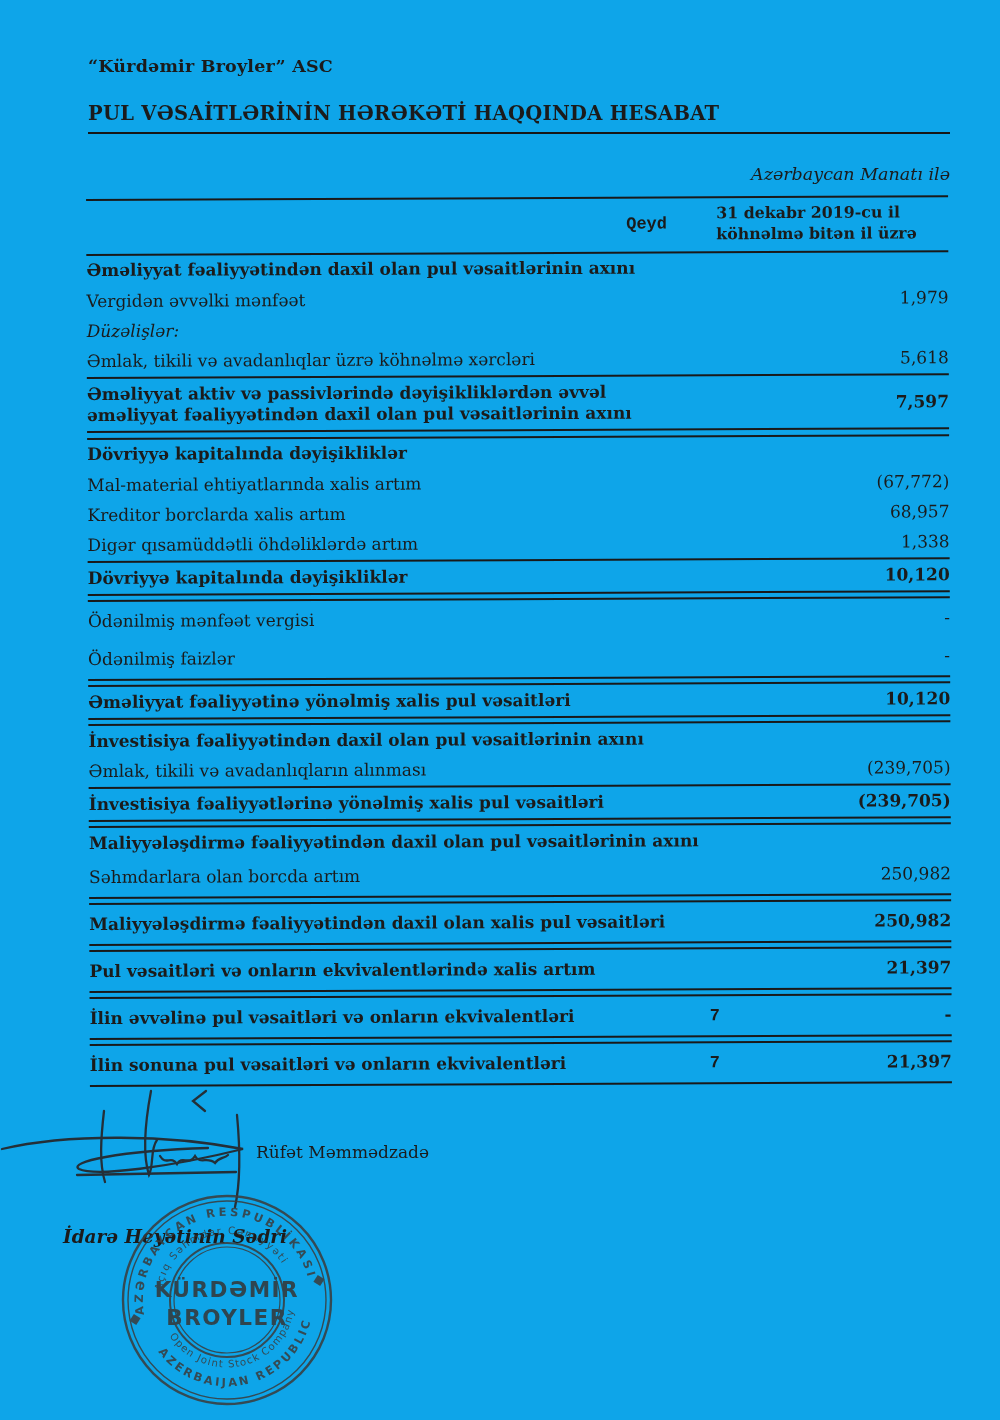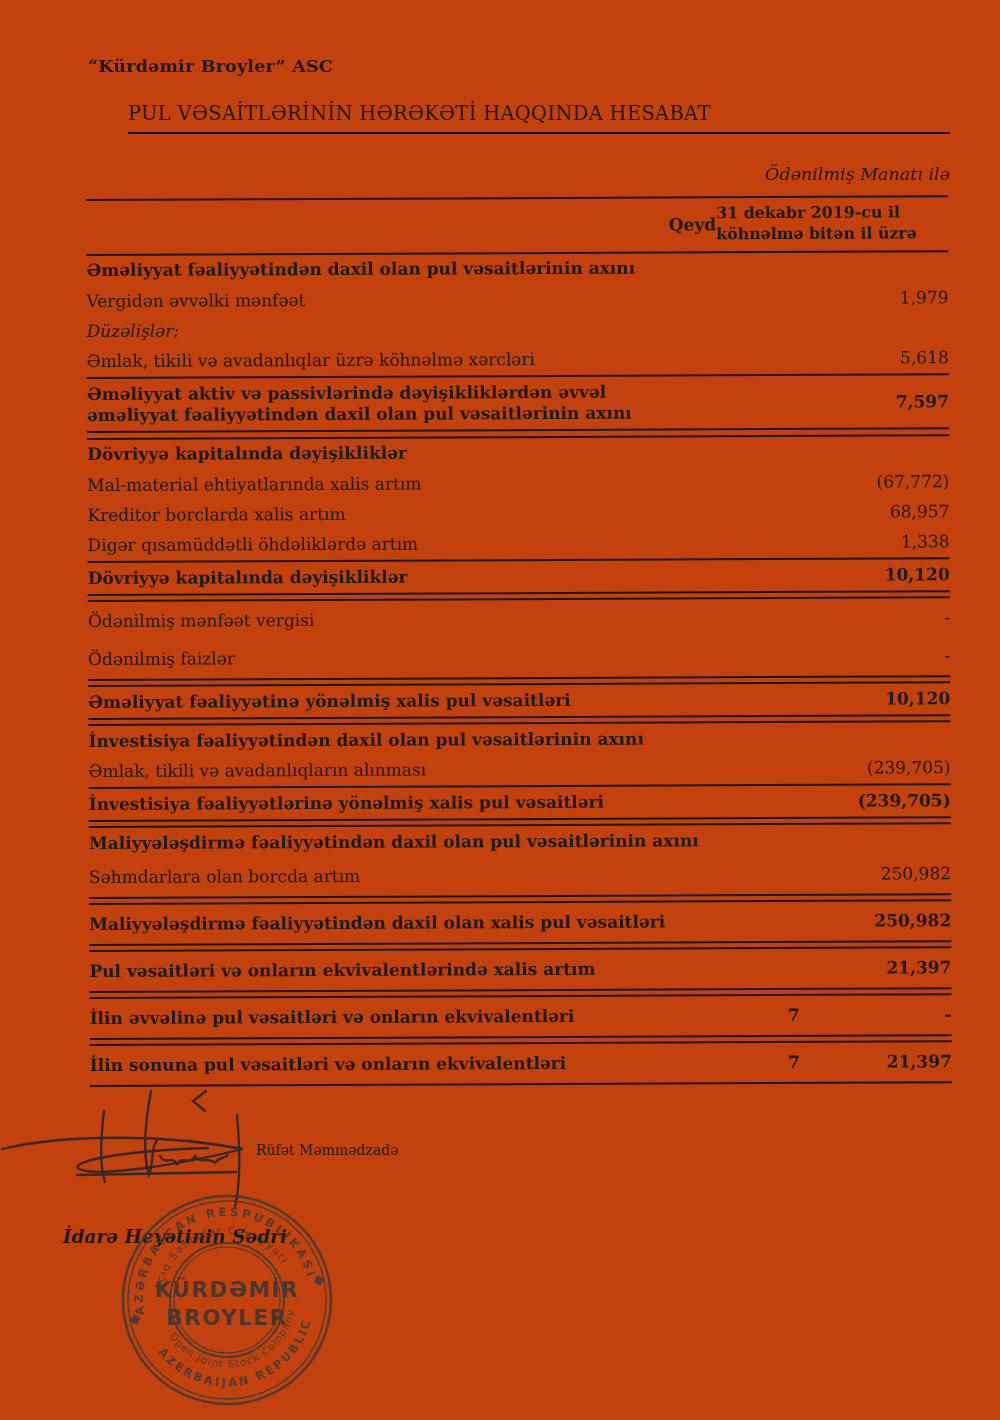--- a/index.html
+++ b/index.html
@@ -4,85 +4,84 @@
 <style>
   html,body{margin:0;padding:0;}
   body{
     width:1000px;height:1420px;
     background:#e8e8e8;
     font-family:"DejaVu Serif","Liberation Serif",serif;
   }
   .page{
     position:relative;
     width:1000px;height:1420px;
-    background:#c2410c;
+    background:#0ea5e9;
     color:#1b1b1b;
     overflow:hidden;
   }
   .sheet{
     padding:56px 50px 0 88px; 
   }
   .company{
     font-size:17.5px;font-weight:bold;letter-spacing:.2px;
   }
   .title{
     margin-top:26px;
-    font-size:19.5px;font-weight:normal;letter-spacing:.3px;
+    font-size:19.5px;font-weight:bold;letter-spacing:.3px;
     padding-bottom:7px;
     border-bottom:2.6px solid #161616;
-    margin-left:40px;
   }
   .currency{
     margin-top:30px;
     text-align:right;
     font-style:italic;
     font-size:17.5px;
   }
   .cftable{
     margin-top:15px;
     transform:rotate(-0.25deg);
     transform-origin:left center;
   }
   .rule{height:0;border-top:2.3px solid #191919;}
   .rule.top{border-top-width:2.6px;}
   .rule.double{height:4.5px;border-top:2px solid #191919;border-bottom:2px solid #191919;}
   .thead{display:flex;align-items:center;padding:5px 0 6px 0;}
   .c-label{flex:1;padding-right:8px;}
-  .c-qeyd{width:90px;text-align:right;flex:none;}
+  .c-qeyd{width:90px;text-align:left;flex:none;font-family:Liberation Mono, monospace;}
   .c-value{width:152px;text-align:right;flex:none;}
   .thead .c-qeyd{font-weight:bold;font-size:17px;}
   .c-period{width:232px;flex:none;text-align:left;font-weight:bold;font-size:15.8px;line-height:1.32;}
   .trow{display:flex;align-items:center;padding:4.5px 0;font-size:17px;line-height:1.26;}
   .trow.bold{font-weight:bold;}
   .trow.italic{font-style:italic;}
   .trow.loose{padding:8.5px 0;}
   .sig-name{
     position:absolute;left:256px;top:1142px;
-    font-size:14px;
+    font-size:17px;
   }
   .sig-role{
     position:absolute;left:63px;top:1190px;
     font-size:18.5px;font-weight:bold;font-style:italic;margin-top:36px;
   }
   .sig-svg{position:absolute;left:0;top:1085px;}
   .stamp-svg{position:absolute;left:95px;top:1175px;opacity:.85;}
   .stamp-arc{font-family:"DejaVu Sans","Liberation Sans",sans-serif;fill:#3b3b3b;}
   .stamp-center{font-family:"DejaVu Sans","Liberation Sans",sans-serif;fill:#353535;font-weight:bold;}
 </style>
 </head>
 <body>
 
 <div class="page">
   <div class="sheet">
 
     <div class="company">“Kürdəmir Broyler” ASC</div>
 
     <div class="title">PUL VƏSAİTLƏRİNİN HƏRƏKƏTİ HAQQINDA HESABAT</div>
 
-    <div class="currency">Ödənilmiş Manatı ilə</div>
+    <div class="currency">Azərbaycan Manatı ilə</div>
 
     <div class="cftable">
       <div class="rule top"></div>
       <div class="thead">
         <div class="c-label"></div>
         <div class="c-qeyd">Qeyd</div>
         <div class="c-period">
           <div>31 dekabr 2019-cu il</div>
           <div>köhnəlmə bitən il üzrə</div>
         </div>

